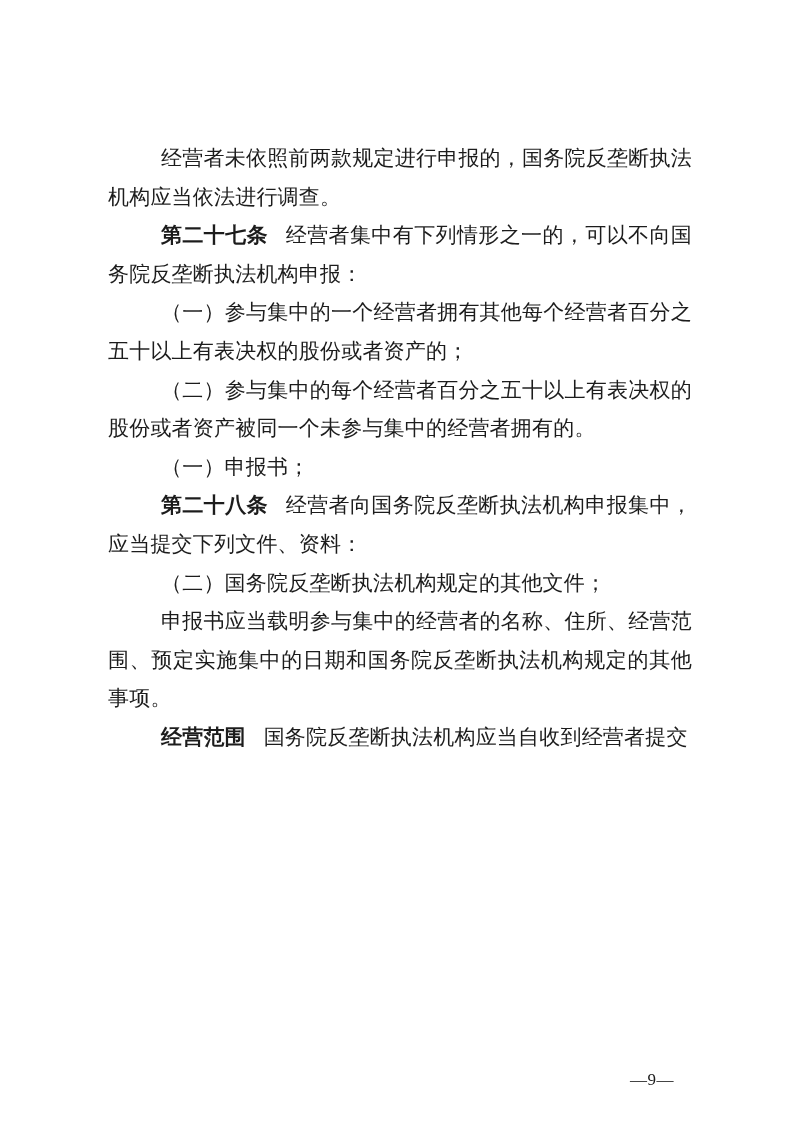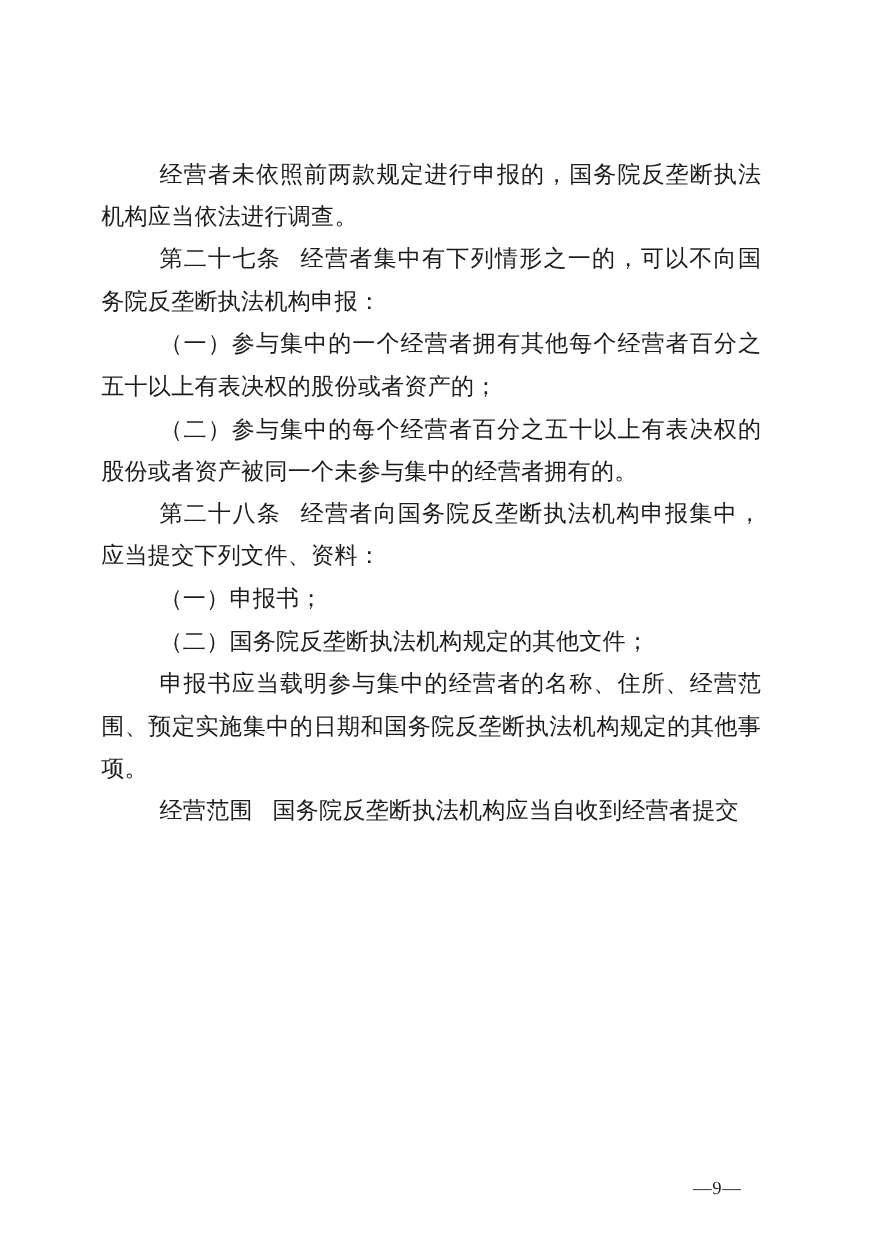--- a/index.html
+++ b/index.html
@@ -18,24 +18,25 @@
     left: 92px;
     top: 139px;
     width: 600px;
     font-size: 21px;
     line-height: 38.6px;
     letter-spacing: 0.2px;
     text-align: justify;
   }
   .para {
     text-indent: 53px;
+    margin-left: 16px;
   }
   .article-num {
     font-family: "DejaVu Sans", "Liberation Sans", sans-serif;
-    font-weight: normal;
+    font-weight: bold;
     margin-right: 0.85em;
   }
   .page-number {
     position: absolute;
     left: 630px;
     top: 1070px;
     font-size: 17px;
     letter-spacing: 0.5px;
     color: #1c1c1c;
     font-family: "Liberation Serif", "DejaVu Serif", serif;
@@ -43,20 +44,20 @@
 </style>
 </head>
 <body>
 
 <div class="page">
   <div class="doc-body">
       <p class="para"><span>经营者未依照前两款规定进行申报的，国务院反垄断执法机构应当依法进行调查。</span></p>
       <p class="para"><b class="article-num">第二十七条</b><span>经营者集中有下列情形之一的，可以不向国务院反垄断执法机构申报：</span></p>
       <p class="para"><span>（一）参与集中的一个经营者拥有其他每个经营者百分之五十以上有表决权的股份或者资产的；</span></p>
       <p class="para"><span>（二）参与集中的每个经营者百分之五十以上有表决权的股份或者资产被同一个未参与集中的经营者拥有的。</span></p>
+      <p class="para"><span>（一）申报书；</span></p>
       <p class="para"><b class="article-num">第二十八条</b><span>经营者向国务院反垄断执法机构申报集中，应当提交下列文件、资料：</span></p>
-      <p class="para"><span>（一）申报书；</span></p>
       <p class="para"><span>（二）国务院反垄断执法机构规定的其他文件；</span></p>
       <p class="para"><span>申报书应当载明参与集中的经营者的名称、住所、经营范围、预定实施集中的日期和国务院反垄断执法机构规定的其他事项。</span></p>
       <p class="para"><b class="article-num">经营范围</b><span>国务院反垄断执法机构应当自收到经营者提交</span></p>
     </div>
   <div class="page-number">—9—</div>
 </div>
 
 </body></html>

